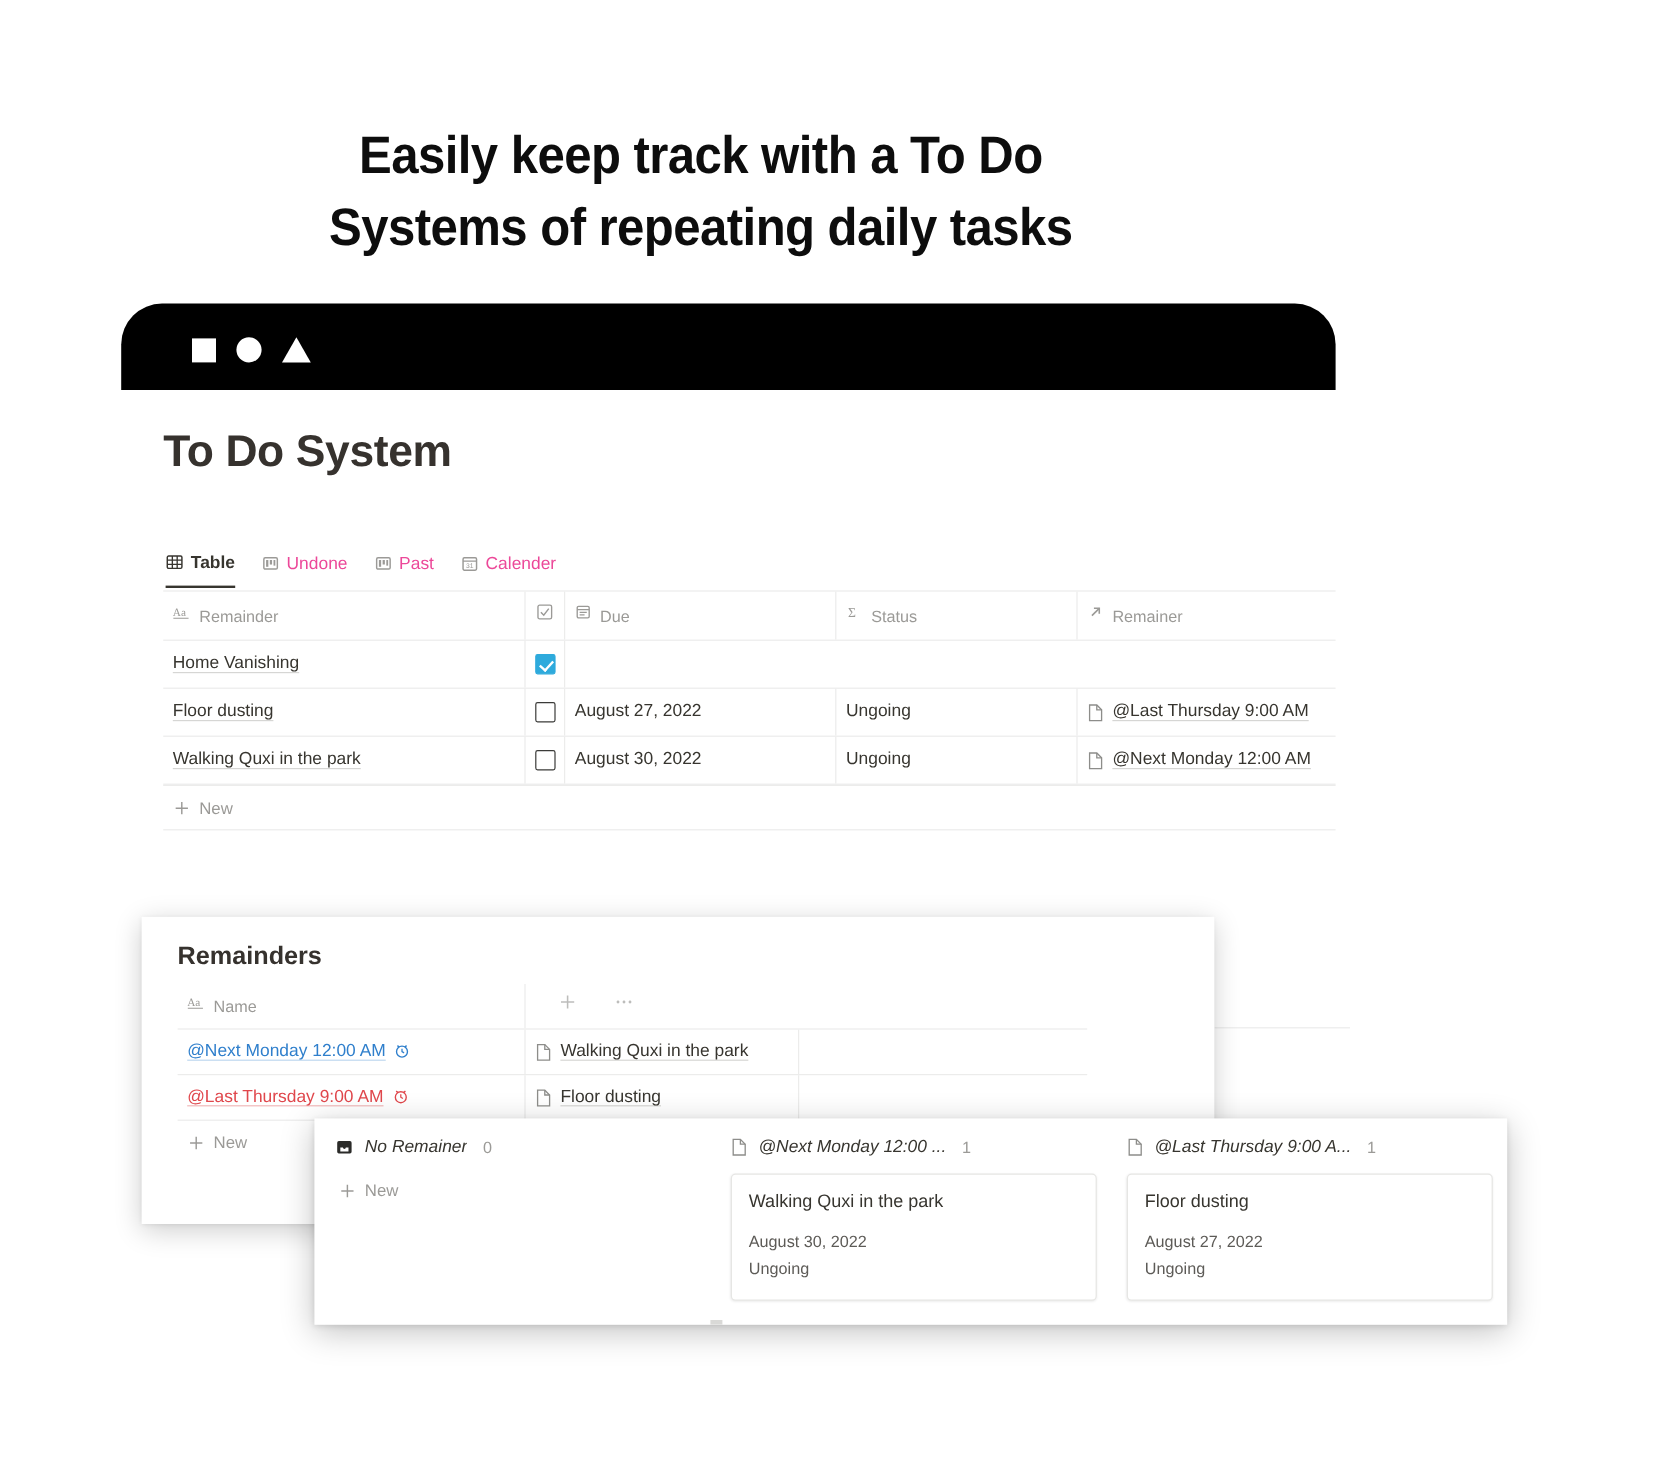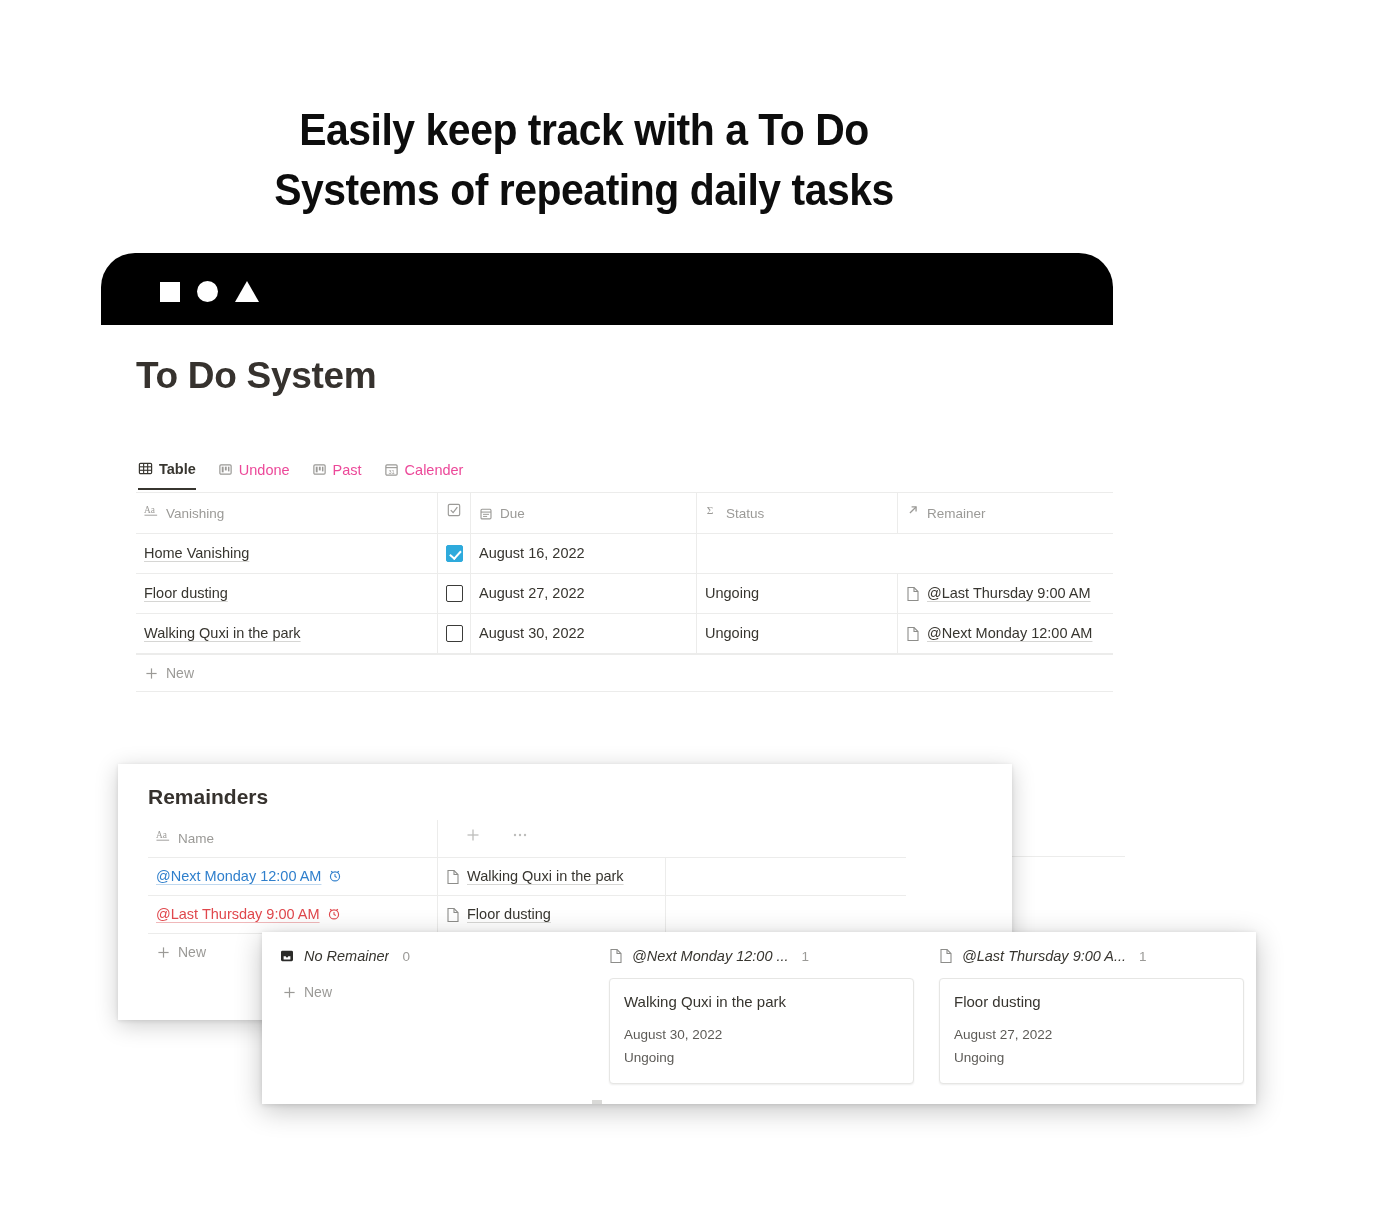--- a/index.html
+++ b/index.html
@@ -122,21 +122,21 @@
     font-size: 14.5px;
     color: #37352f;
     display: flex;
     align-items: flex-start;
     gap: 7px;
     line-height: 21px;
   }
   .mt-cell:last-child { border-right: none; }
   .c-location { width: 302px; }
   .c-check    { width: 33px; justify-content: center; padding-left: 0; padding-right: 0; }
-  .c-due      { width: 226px; align-items: center; }
+  .c-due      { width: 226px; }
   .c-status   { width: 201px; }
   .c-rem      { width: 215px; }
 
   .mt-head .mt-cell {
     color: #9b9a97;
     font-size: 13.5px;
     padding-top: 10px;
     padding-bottom: 9px;
   }
   .mt-head { border-bottom: 1px solid #ececeb; }
@@ -362,21 +362,21 @@
 <div class="main-table">
 
   <div class="mt-row mt-head">
     <div class="mt-cell c-location">
       <span>
         <svg class="ic" width="15" height="15" viewBox="0 0 16 16">
           <text x="0" y="11" font-size="10" fill="#9b9a97" font-family="Liberation Serif, serif">Aa</text>
           <line x1="0.5" y1="13" x2="14" y2="13" stroke="#9b9a97" stroke-width="1"></line>
         </svg>
       </span>
-      <span>Vanishing</span>
+      <span>Remainder</span>
     </div>
 
     <div class="mt-cell c-check">
       <span>
         <svg class="ic" width="14" height="14" viewBox="0 0 16 16">
           <rect x="1.5" y="1.5" width="13" height="13" rx="1.6" fill="none" stroke="#9b9a97" stroke-width="1.3"></rect>
           <path d="M4.3 8.2 L7 11 L11.8 4.8" fill="none" stroke="#9b9a97" stroke-width="1.4"></path>
         </svg>
       </span>
     </div>
@@ -412,23 +412,20 @@
       <span>Remainer</span>
     </div>
   </div>
 
   <div class="mt-row">
     <div class="mt-cell c-location">
       <span class="cell-underline">Home Vanishing</span>
     </div>
     <div class="mt-cell c-check">
       <span class="chk checked"></span>
-    </div>
-    <div class="mt-cell c-due">
-      <span>August 16, 2022</span>
     </div>
     <div class="mt-cell c-rem">
       <span></span>
     </div>
   </div>
 
   <div class="mt-row">
     <div class="mt-cell c-location">
       <span class="cell-underline">Floor dusting</span>
     </div>

